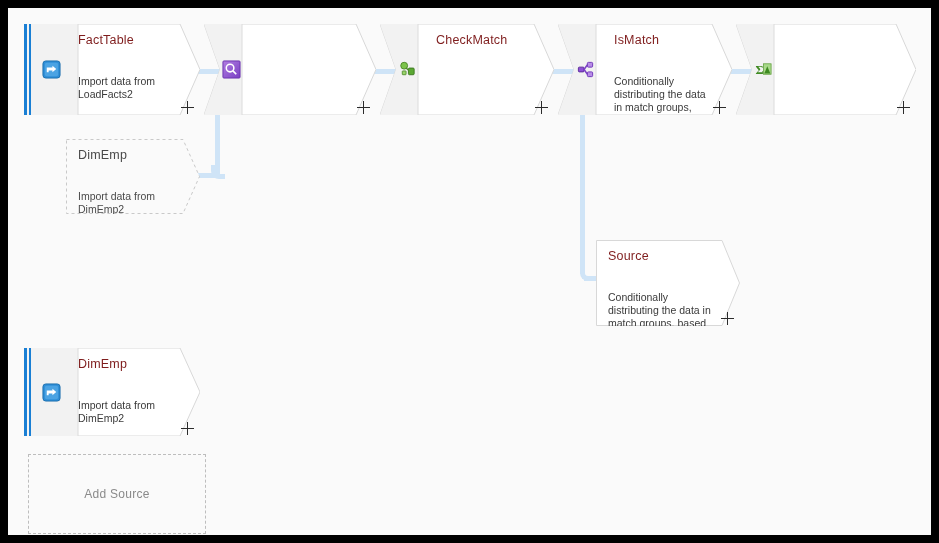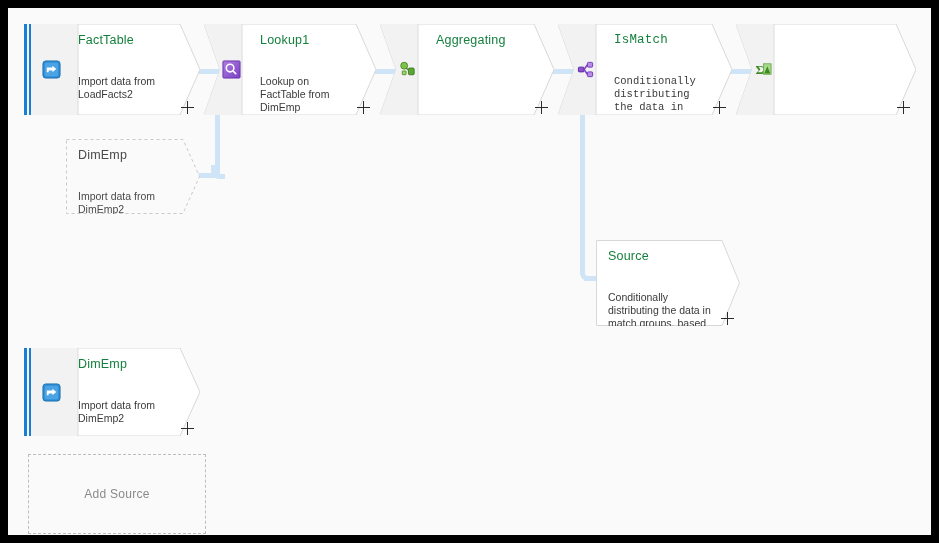--- a/index.html
+++ b/index.html
@@ -89,21 +89,21 @@
   .text-col {
     flex: 1 1 auto;
     padding: 9px 26px 6px 10px;
     position: relative;
     z-index: 2;
     overflow: hidden;
   }
 
   .node-title {
     font-size: 12.5px;
-    color: #15803d;
+    color: #7f1d1d;
     line-height: 15px;
     letter-spacing: .2px;
     white-space: nowrap;
   }
 
   .node-desc {
     margin-top: 27px;
     font-size: 10.5px;
     color: #3a3a3a;
     line-height: 13px;
@@ -230,51 +230,47 @@
               <linearGradient id="lkg" x1="0" y1="0" x2="1" y2="1">
                 <stop offset="0%" stop-color="#b07de0"></stop>
                 <stop offset="100%" stop-color="#7a3fc4"></stop>
               </linearGradient>
             </defs>
             <rect x="1" y="1" width="18" height="18" rx="1" fill="url(#lkg)" stroke="#6a32b0" stroke-width="1"></rect>
             <circle cx="8.5" cy="8.5" r="4" fill="none" stroke="#ffffff" stroke-width="1.6"></circle>
             <line x1="11.5" y1="11.5" x2="15" y2="15" stroke="#ffffff" stroke-width="1.8"></line>
           </svg>
         </div>
-        <div class="text-col">
-          <div class="node-title">Lookup1</div>
-          <div class="node-desc">Lookup on FactTable from DimEmp</div>
-        </div>
       </div>
       <div class="plus"></div>
     </div>
 
     <div class="node" style="left:372px; top:16px; width:174px; height:91px;">
       <svg class="node-shape" viewBox="0 0 174 91" preserveAspectRatio="none">
         <path d="M0,0 L154,0 L174,45.5 L154,91 L0,91 L16,45.5 Z" fill="#ffffff" stroke="#d8d8d8" stroke-width="1"></path>
         <path d="M0,0 L38,0 L38,91 L0,91 L16,45.5 Z" fill="#f2f2f2"></path>
         <line x1="38" y1="0" x2="38" y2="91" stroke="#dcdcdc" stroke-width="1"></line>
       </svg>
       <div class="node-body">
         <div class="icon-col" style="flex:0 0 38px; width:38px; padding-left:8px;">
           <svg class="ico" viewBox="0 0 20 20">
             <circle cx="6.5" cy="6" r="3.6" fill="#7cc34a" stroke="#4e8a2a" stroke-width="1"></circle>
             <rect x="11" y="8.5" width="6" height="7" rx="1" fill="#5aa832" stroke="#3f7a22" stroke-width="1"></rect>
             <path d="M8.5,8.5 L11.5,11" stroke="#4e8a2a" stroke-width="1.5" fill="none"></path>
             <rect x="4.5" y="11.5" width="4" height="4" rx="0.6" fill="#9ad46b" stroke="#4e8a2a" stroke-width="0.9"></rect>
           </svg>
         </div>
         <div class="text-col">
-          <div class="node-title">Aggregating</div>
-        </div>
-      </div>
-      <div class="plus"></div>
-    </div>
-
-    <div class="node" style="left:550px; top:16px; width:174px; height:91px;font-family:Liberation Mono, monospace;">
+          <div class="node-title">CheckMatch</div>
+        </div>
+      </div>
+      <div class="plus"></div>
+    </div>
+
+    <div class="node" style="left:550px; top:16px; width:174px; height:91px;">
       <svg class="node-shape" viewBox="0 0 174 91" preserveAspectRatio="none">
         <path d="M0,0 L154,0 L174,45.5 L154,91 L0,91 L16,45.5 Z" fill="#ffffff" stroke="#d8d8d8" stroke-width="1"></path>
         <path d="M0,0 L38,0 L38,91 L0,91 L16,45.5 Z" fill="#f2f2f2"></path>
         <line x1="38" y1="0" x2="38" y2="91" stroke="#dcdcdc" stroke-width="1"></line>
       </svg>
       <div class="node-body">
         <div class="icon-col" style="flex:0 0 38px; width:38px; padding-left:8px;">
           <svg class="ico" viewBox="0 0 20 20">
             <rect x="12" y="2.5" width="5.5" height="5" rx="1" fill="#b88de6" stroke="#6f35b8" stroke-width="1"></rect>
             <rect x="12" y="12.5" width="5.5" height="5" rx="1" fill="#b88de6" stroke="#6f35b8" stroke-width="1"></rect>

